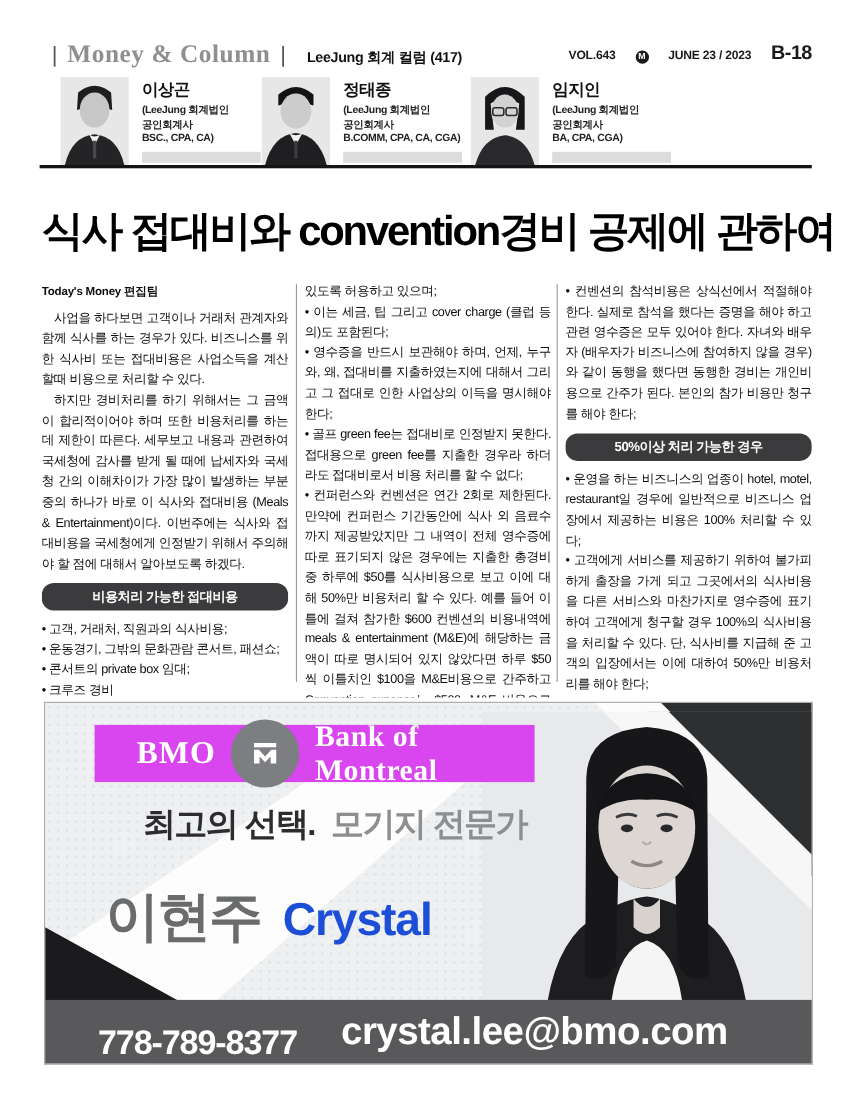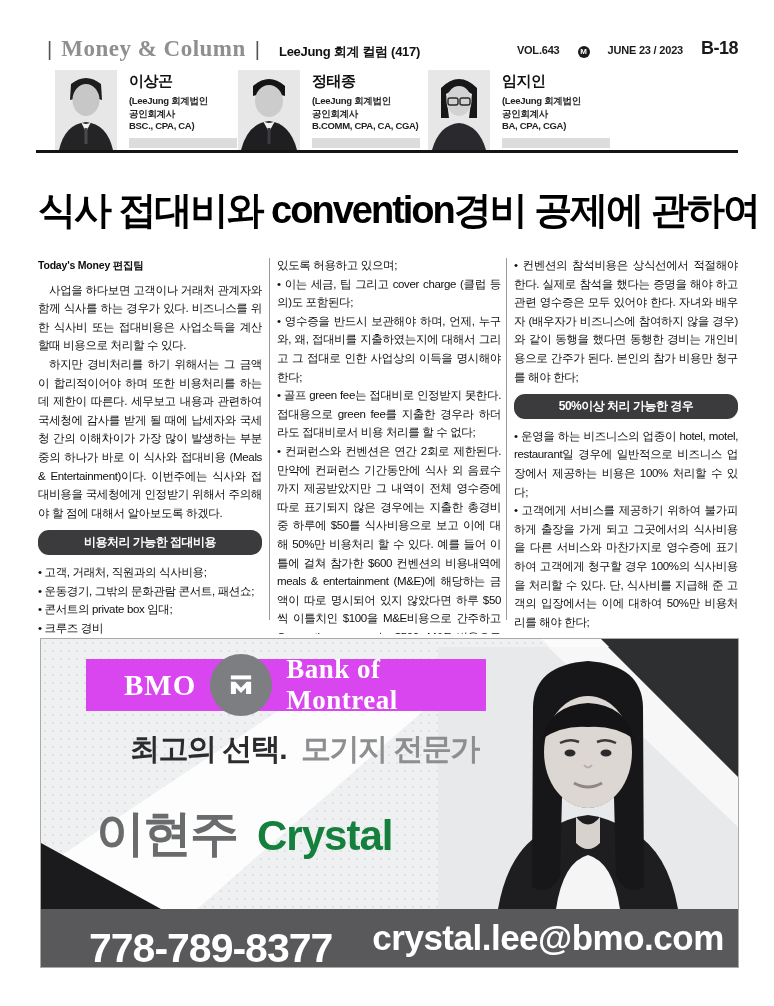--- a/index.html
+++ b/index.html
@@ -56,24 +56,24 @@
   .bmo-word{font-family:"Liberation Serif","DejaVu Serif",serif;font-size:29px;font-weight:700;
             color:#fff;letter-spacing:1px;margin-left:38px;}
   .bmo-roundel{width:62px;height:62px;border-radius:50%;background:#7d7e81;margin:0 14px;
                display:flex;align-items:center;justify-content:center;flex:0 0 auto;}
   .bmo-bankname{font-family:"Liberation Serif","DejaVu Serif",serif;font-size:27px;font-weight:700;
                 color:#fff;letter-spacing:.5px;}
   .ad-tagline{position:absolute;left:48px;top:90px;font-size:30px;font-weight:700;letter-spacing:-1.5px;white-space:nowrap;margin-left:41px;}
   .tag-dark{color:#2c2c2e;} .tag-gray{color:#8d8e90;margin-left:8px;}
   .ad-person{position:absolute;left:55px;top:138px;display:flex;align-items:baseline;}
   .person-ko{font-size:49px;font-weight:700;color:#6a6b6d;letter-spacing:-2px;margin-top:24px;}
-  .person-en{font-size:42px;font-weight:700;color:#15803d;margin-left:20px;letter-spacing:-1px;}
+  .person-en{font-size:42px;font-weight:700;color:#1d4ed8;margin-left:20px;letter-spacing:-1px;}
   .ad-contactbar{position:absolute;left:0;bottom:0;width:100%;height:58px;background:#59595b;
                  display:flex;align-items:center;}
-  .ad-phone{color:#fff;font-size:41px;font-weight:700;letter-spacing:-1px;margin-left:48px;margin-top:20px;}
+  .ad-phone{color:#fff;font-size:31px;font-weight:700;letter-spacing:-1px;margin-left:48px;margin-top:20px;}
   .ad-email{color:#fff;font-size:35px;font-weight:700;letter-spacing:-.5px;margin-left:40px;}
   .ad-photo{position:absolute;right:0;top:8px;}
 </style>
 </head>
 <body>
 
 <div class="masthead">
   <span class="mast-bar">|</span>
   <span class="mast-title">Money &amp; Column</span>
   <span class="mast-bar">|</span>

